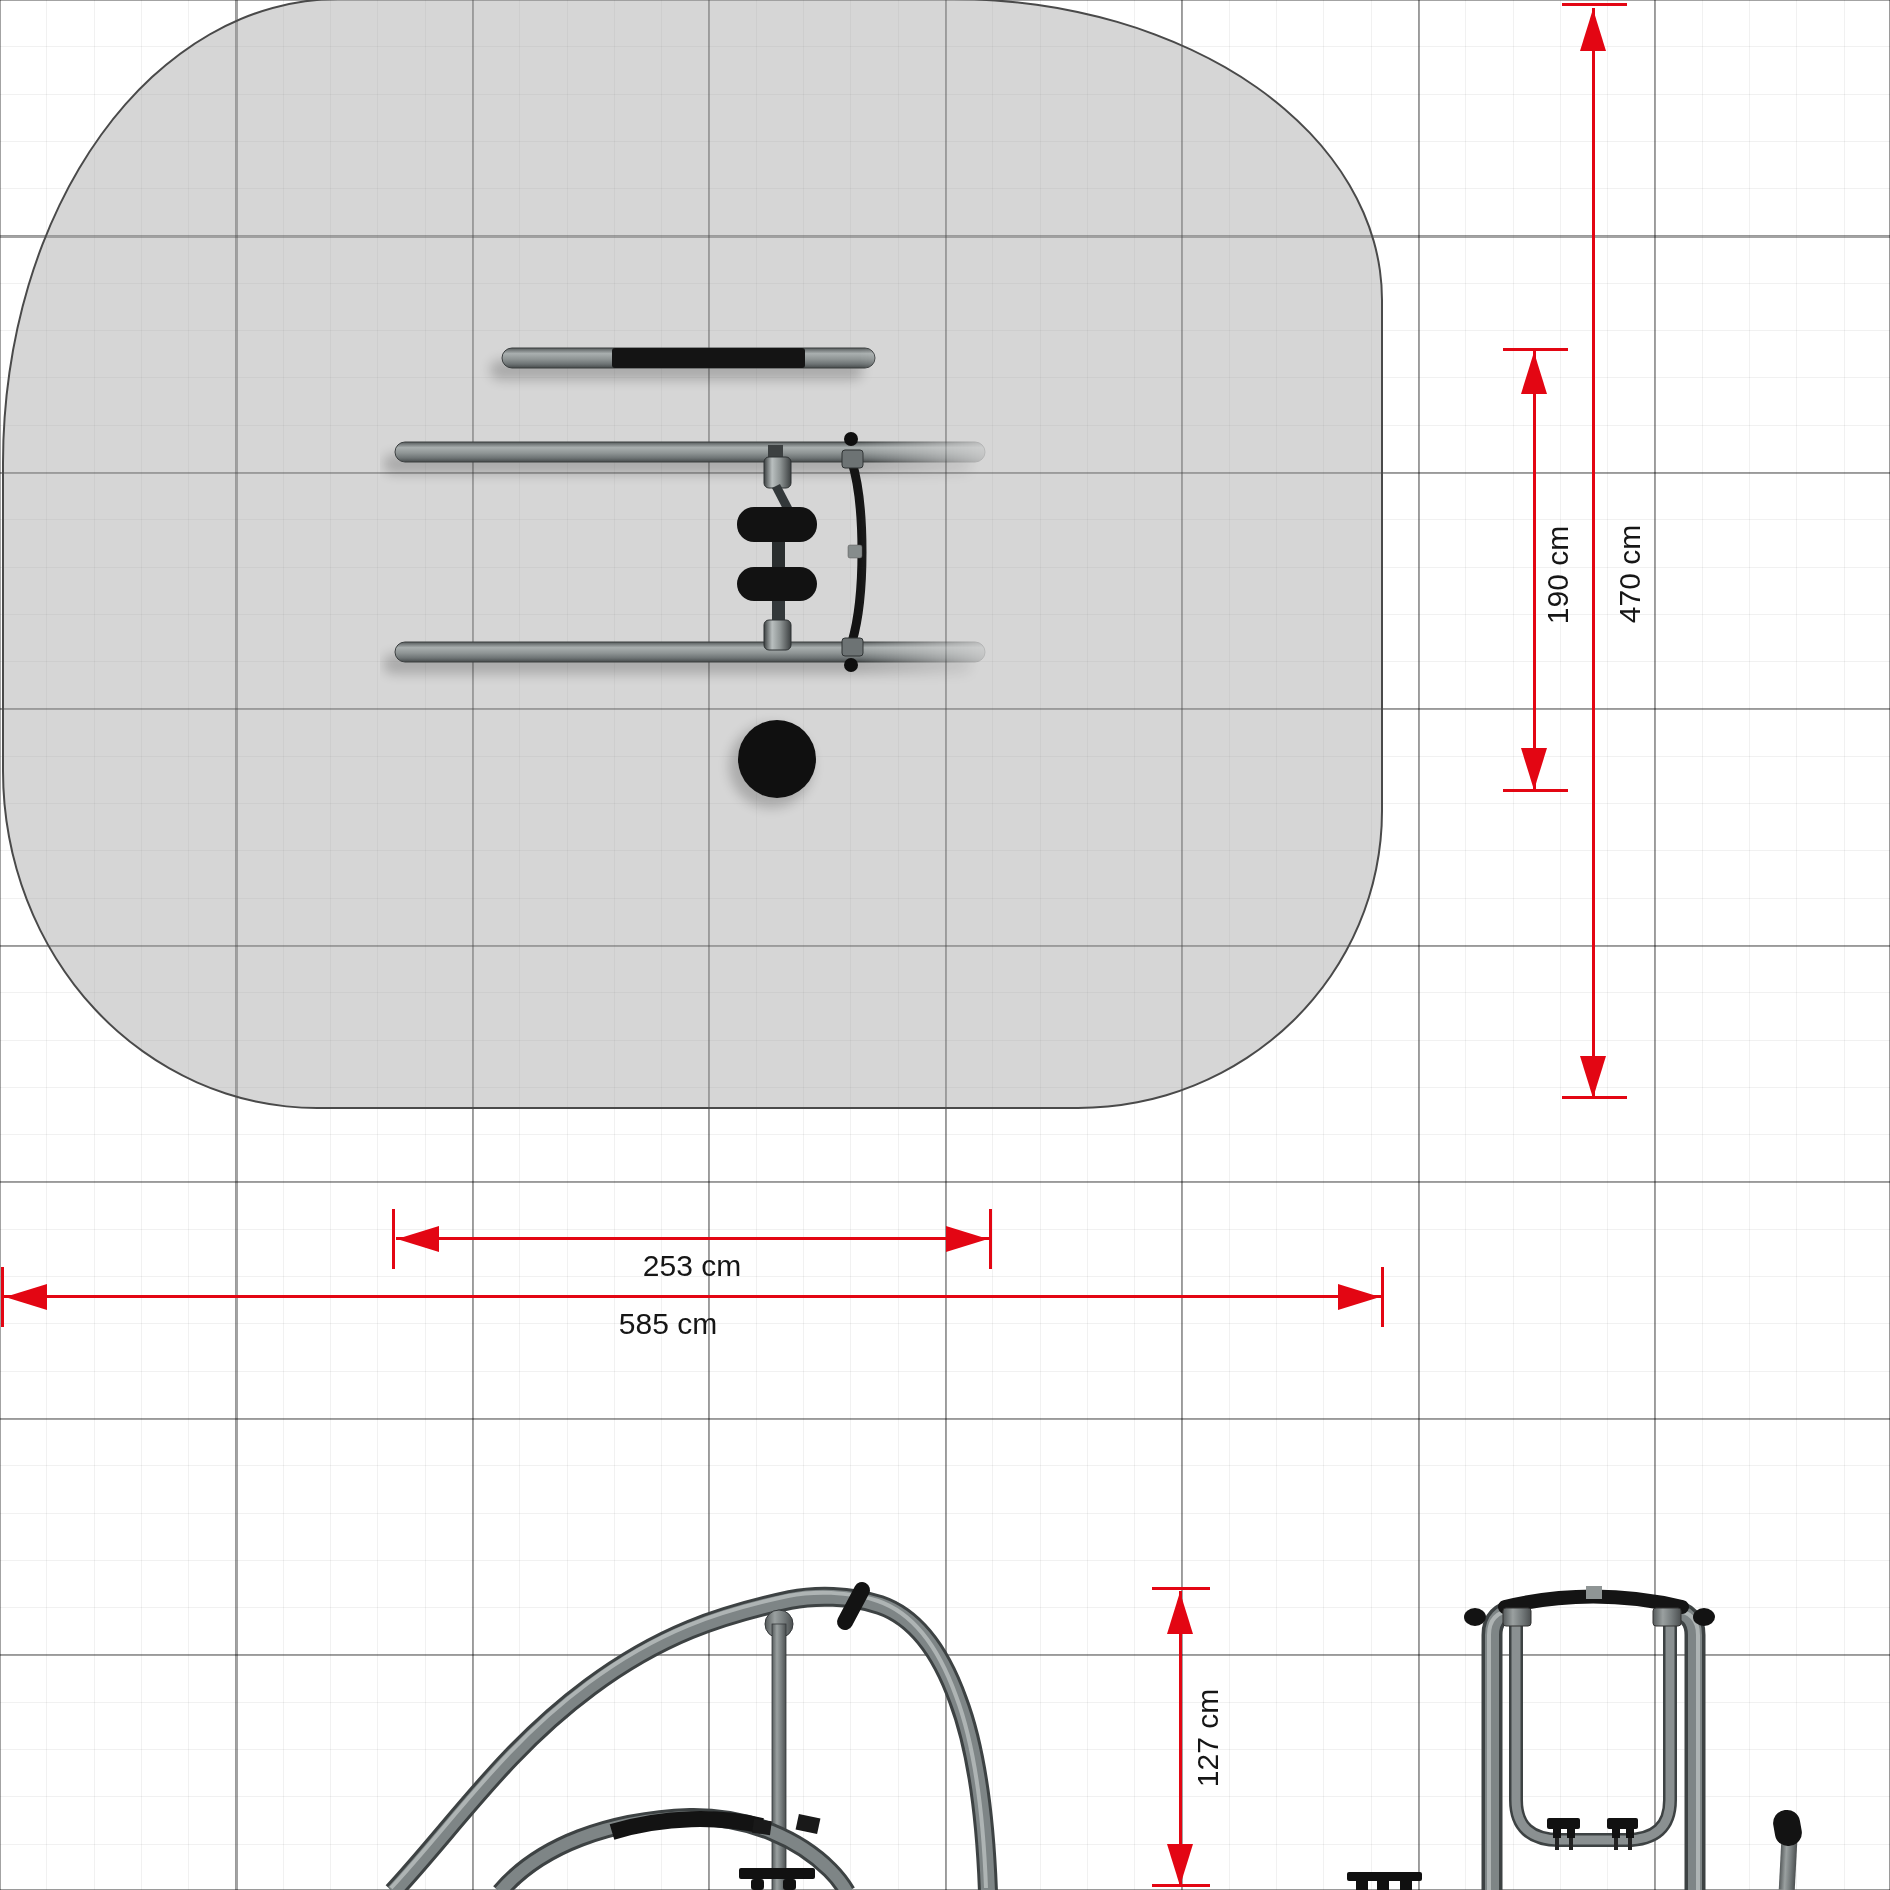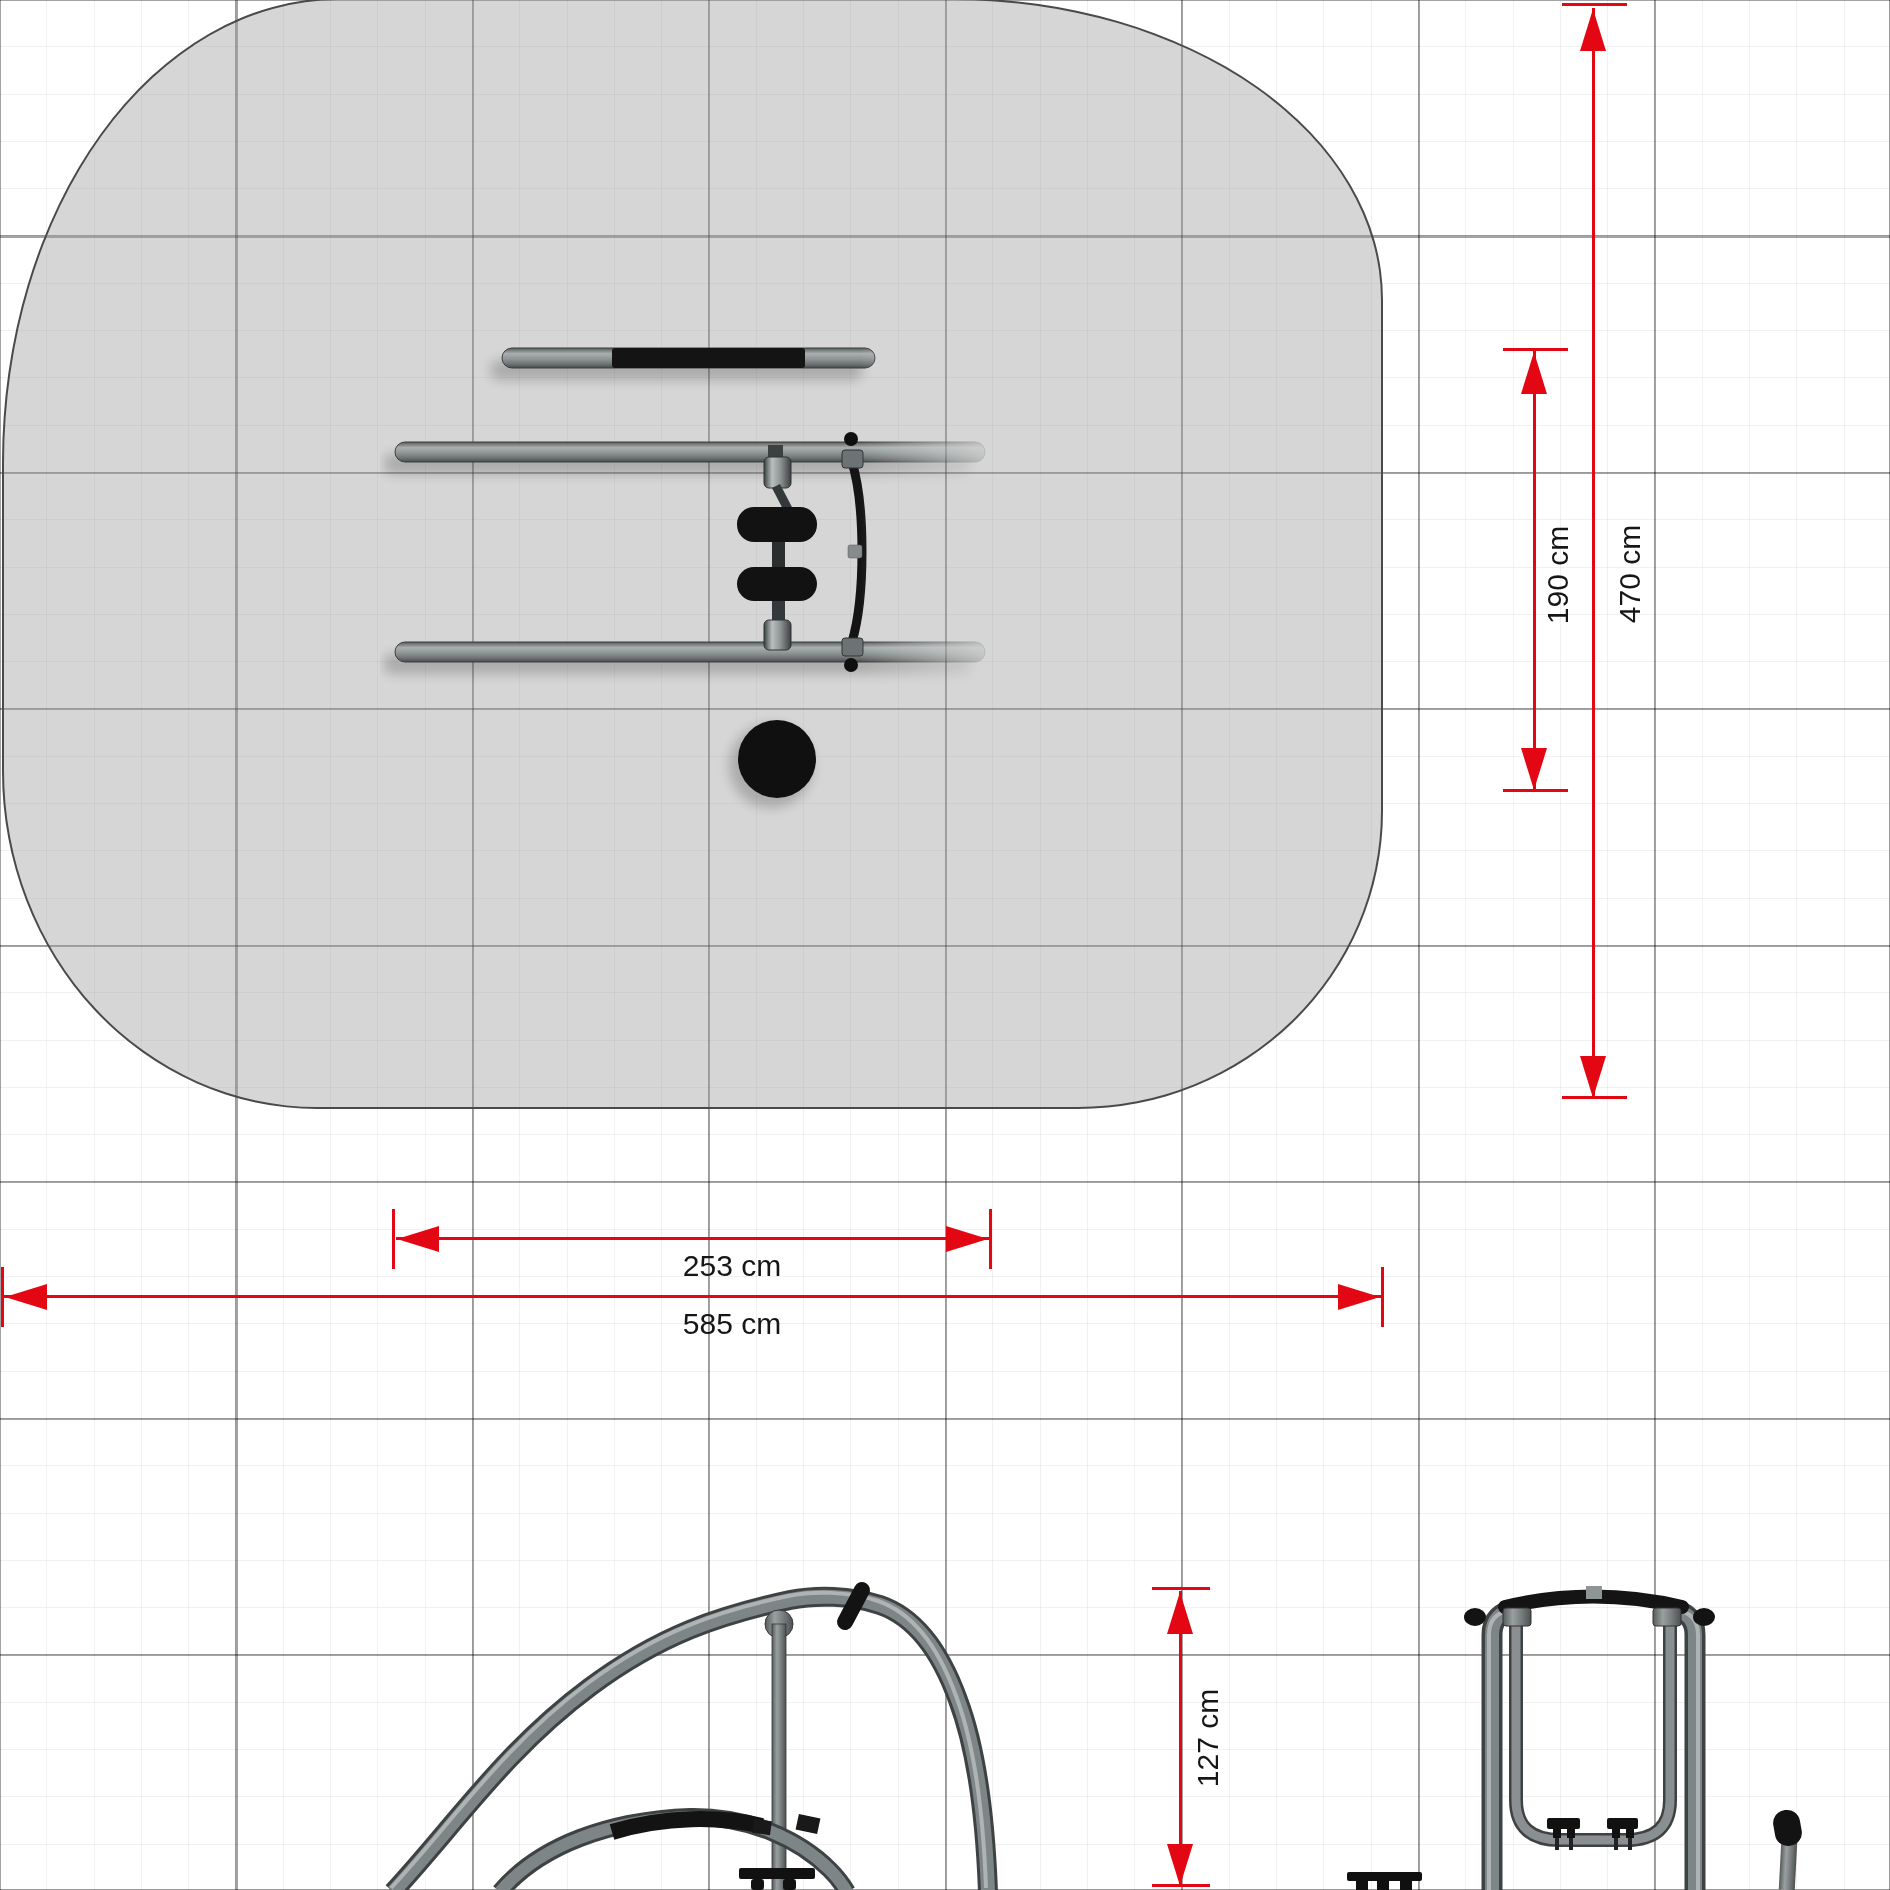--- a/index.html
+++ b/index.html
@@ -212,30 +212,30 @@
     <div class="arr down" style="left:1580px;top:1056px;"></div>
     <div class="dim-label v" style="left:1630px;top:574px;">470 cm</div>
   </div>
 
   <div>
     <div class="dl" style="left:396px;top:1237px;width:593px;height:3px;"></div>
     <div class="dl" style="left:392px;top:1209px;width:3px;height:60px;"></div>
     <div class="dl" style="left:989px;top:1209px;width:3px;height:60px;"></div>
     <div class="arr left" style="left:397px;top:1226px;"></div>
     <div class="arr right" style="left:946px;top:1226px;"></div>
-    <div class="dim-label" style="left:692px;top:1266px;margin-left:40px;">253 cm</div>
+    <div class="dim-label" style="left:692px;top:1266px;">253 cm</div>
   </div>
 
   <div>
     <div class="dl" style="left:4px;top:1295px;width:1377px;height:3px;"></div>
     <div class="dl" style="left:1px;top:1267px;width:3px;height:60px;"></div>
     <div class="dl" style="left:1381px;top:1267px;width:3px;height:60px;"></div>
     <div class="arr left" style="left:5px;top:1284px;"></div>
     <div class="arr right" style="left:1338px;top:1284px;"></div>
-    <div class="dim-label" style="left:732px;top:1324px;">585 cm</div>
+    <div class="dim-label" style="left:668px;top:1324px;">585 cm</div>
   </div>
 
   <div>
     <div class="dl" style="left:1179px;top:1591px;width:3px;height:295px;"></div>
     <div class="dl" style="left:1152px;top:1587px;width:58px;height:3px;"></div>
     <div class="dl" style="left:1152px;top:1884px;width:58px;height:3px;"></div>
     <div class="arr up" style="left:1167px;top:1592px;"></div>
     <div class="arr down" style="left:1167px;top:1844px;"></div>
     <div class="dim-label v" style="left:1208px;top:1738px;">127 cm</div>
   </div>

